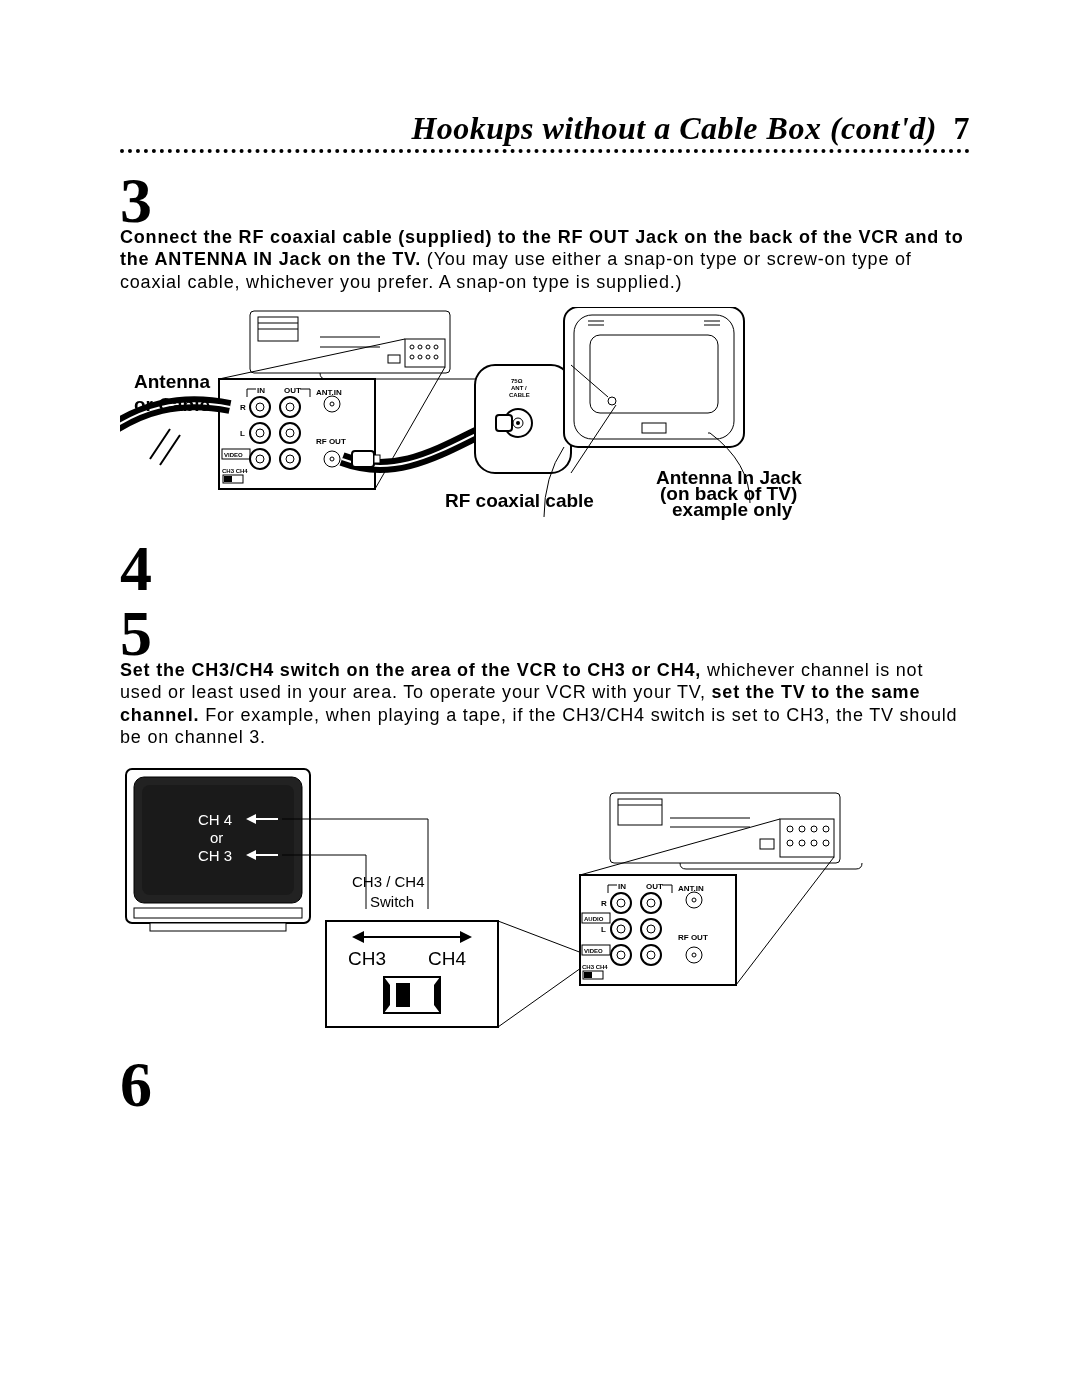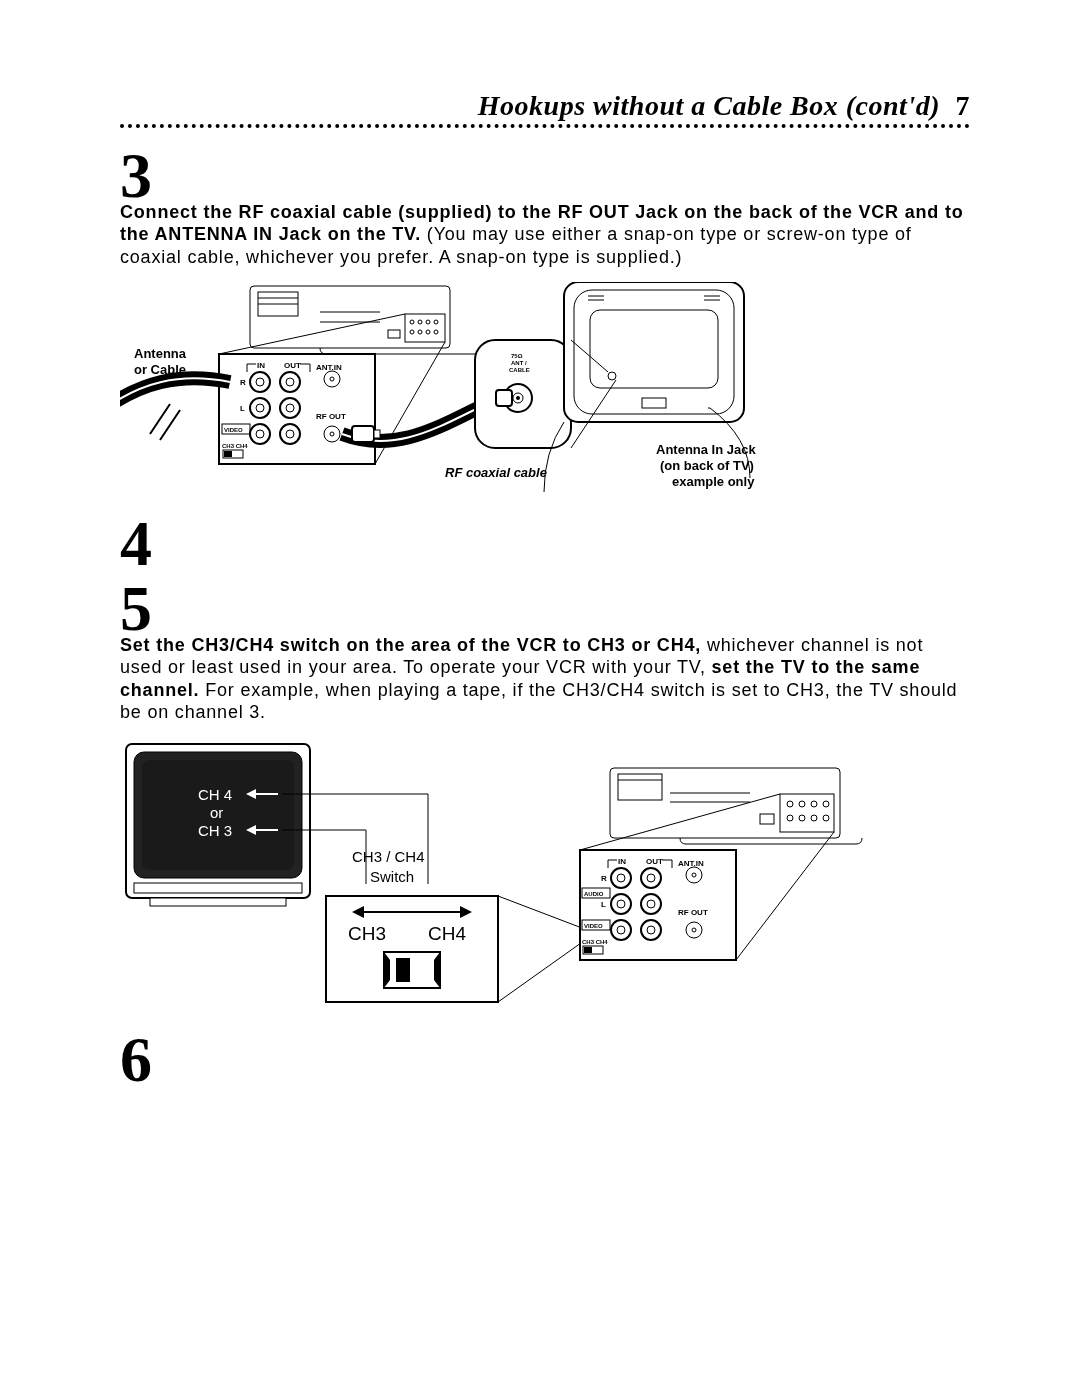--- a/index.html
+++ b/index.html
@@ -13,24 +13,25 @@
     width: 1080px;
     min-height: 1397px;
     box-sizing: border-box;
     padding: 90px 110px 90px 120px;
     position: relative;
   }
   .header {
     font-family: "Times New Roman", Times, serif;
     font-style: italic;
     font-weight: bold;
-    font-size: 28px;
+    font-size: 32px;
     text-align: right;
     letter-spacing: 0.5px;
     margin-bottom: 2px;
+    margin-top: 20px;
   }
   .page-num {
     font-style: normal;
     font-weight: bold;
     margin-left: 8px;
   }
   .dots {
     height: 6px;
     border-top: 4px dotted #000;
     margin-bottom: 16px;
@@ -50,21 +51,21 @@
   }
   .b { font-weight: bold; }
   .diagram-area {
     position: relative;
     width: 100%;
     margin-top: 14px;
     margin-bottom: 8px;
   }
   .lbl {
     position: absolute;
-    font-size: 13px;
+    font-size: 19px;
     font-weight: bold;
     text-align: left;
     line-height: 1.2;
     white-space: pre;
   }
   .lbl.center { text-align: left; }
   svg { display: block; }
   text.sm { font-family: Arial, sans-serif; font-size: 8px; font-weight: 600; }
   text.xs { font-family: Arial, sans-serif; font-size: 6px; font-weight: 600; }
   text.mid { font-family: Arial, sans-serif; font-size: 15px; }
@@ -82,21 +83,21 @@
   <div class="dots"></div>
 
   <div class="step-num">3</div>
   <div class="step-body">
     <span class="b">Connect the RF coaxial cable (supplied) to the RF OUT Jack on the back of the VCR and to the ANTENNA IN Jack on the TV.</span><span> (You may use either a snap-on type or screw-on type of coaxial cable, whichever you prefer.  A snap-on type is supplied.)</span>
   </div>
 
   <div class="diagram-area" style="height:220px;">
     <div class="lbl" style="left:14px; top:64px;">Antenna
 or Cable</div>
-    <div class="lbl" style="left:325px; top:183px;font-style:italic;">RF coaxial cable</div>
+    <div class="lbl" style="left:325px; top:183px;">RF coaxial cable</div>
     <div class="lbl center" style="left:536px; top:160px;">Antenna In Jack</div>
     <div class="lbl center" style="left:540px; top:176px;">(on back of TV)</div>
     <div class="lbl center" style="left:552px; top:192px;">example only</div>
 
     <svg width="660" height="210" viewBox="0 0 660 210">
 
       <g>
         <rect x="130" y="4" width="200" height="62" rx="4" fill="#fff" stroke="#000"></rect>
         <rect x="138" y="10" width="40" height="24" fill="#fff" stroke="#000"></rect>
         <line x1="138" y1="16" x2="178" y2="16" stroke="#000"></line>

